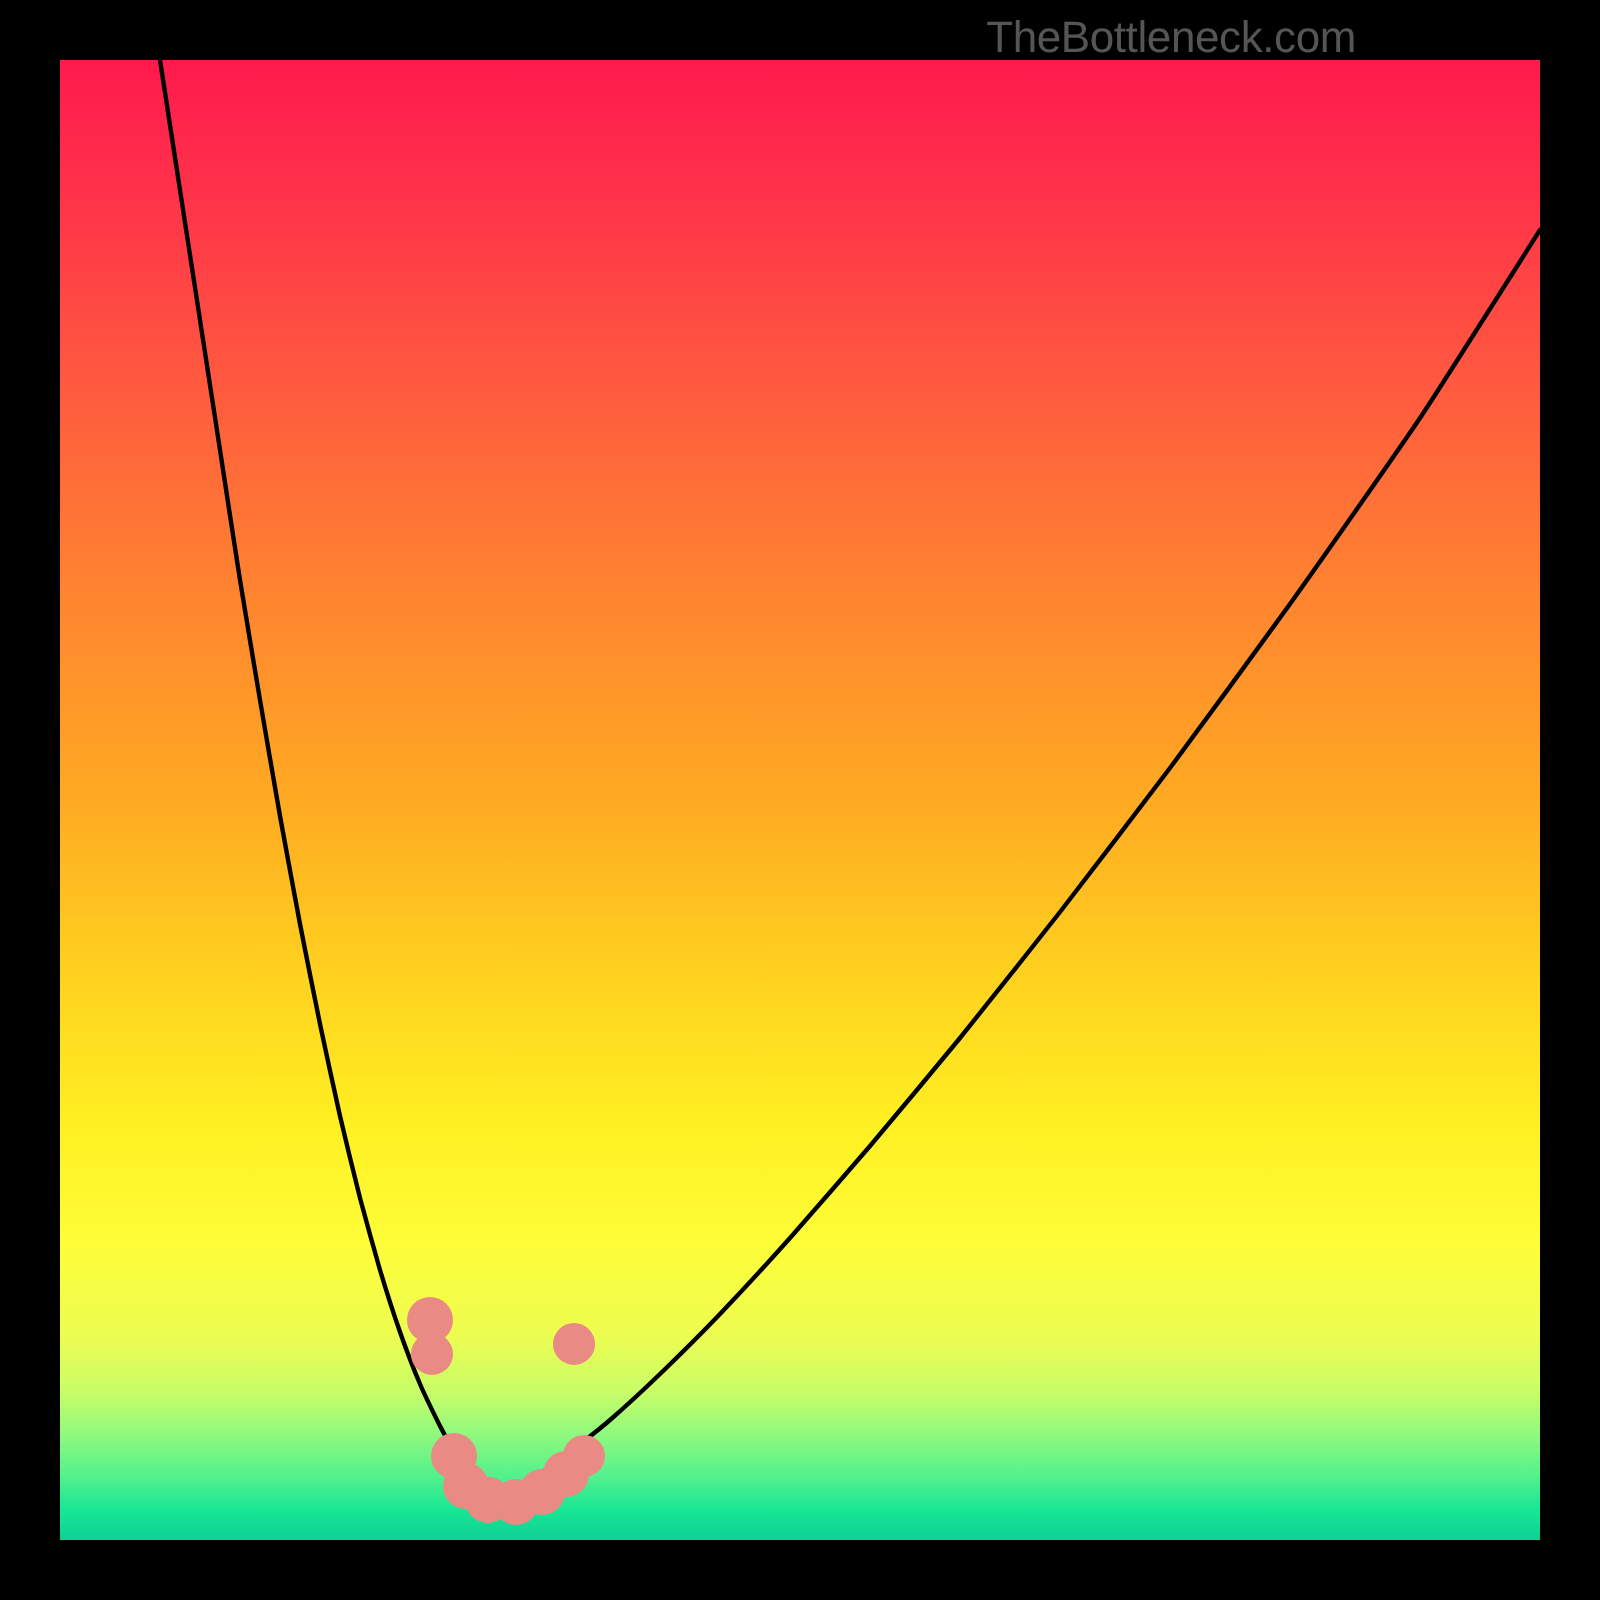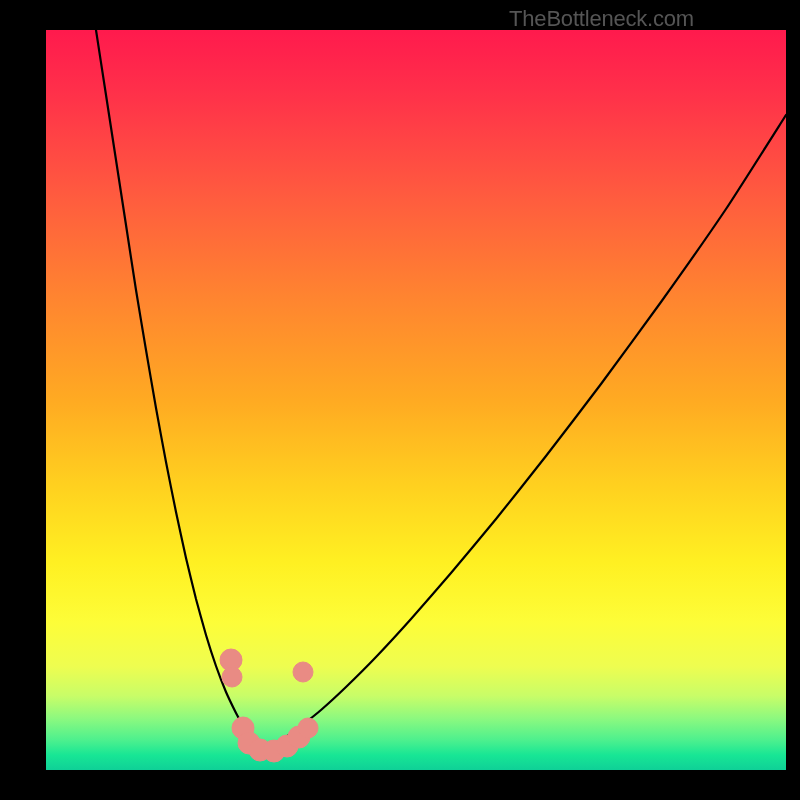--- a/index.html
+++ b/index.html
@@ -6,21 +6,21 @@
     margin: 0;
     padding: 0;
     width: 800px;
     height: 800px;
     background: #000000;
     overflow: hidden;
     font-family: Arial, Helvetica, sans-serif;
   }
   .frame {
     position: absolute;
-    left: 16px;
+    left: 0;
     top: 0;
     width: 688px;
     height: 800px;
     background: #000000;
   }
   .plot-area {
     position: absolute;
     left: 30px;
     top: 30px;
     width: 740px;

